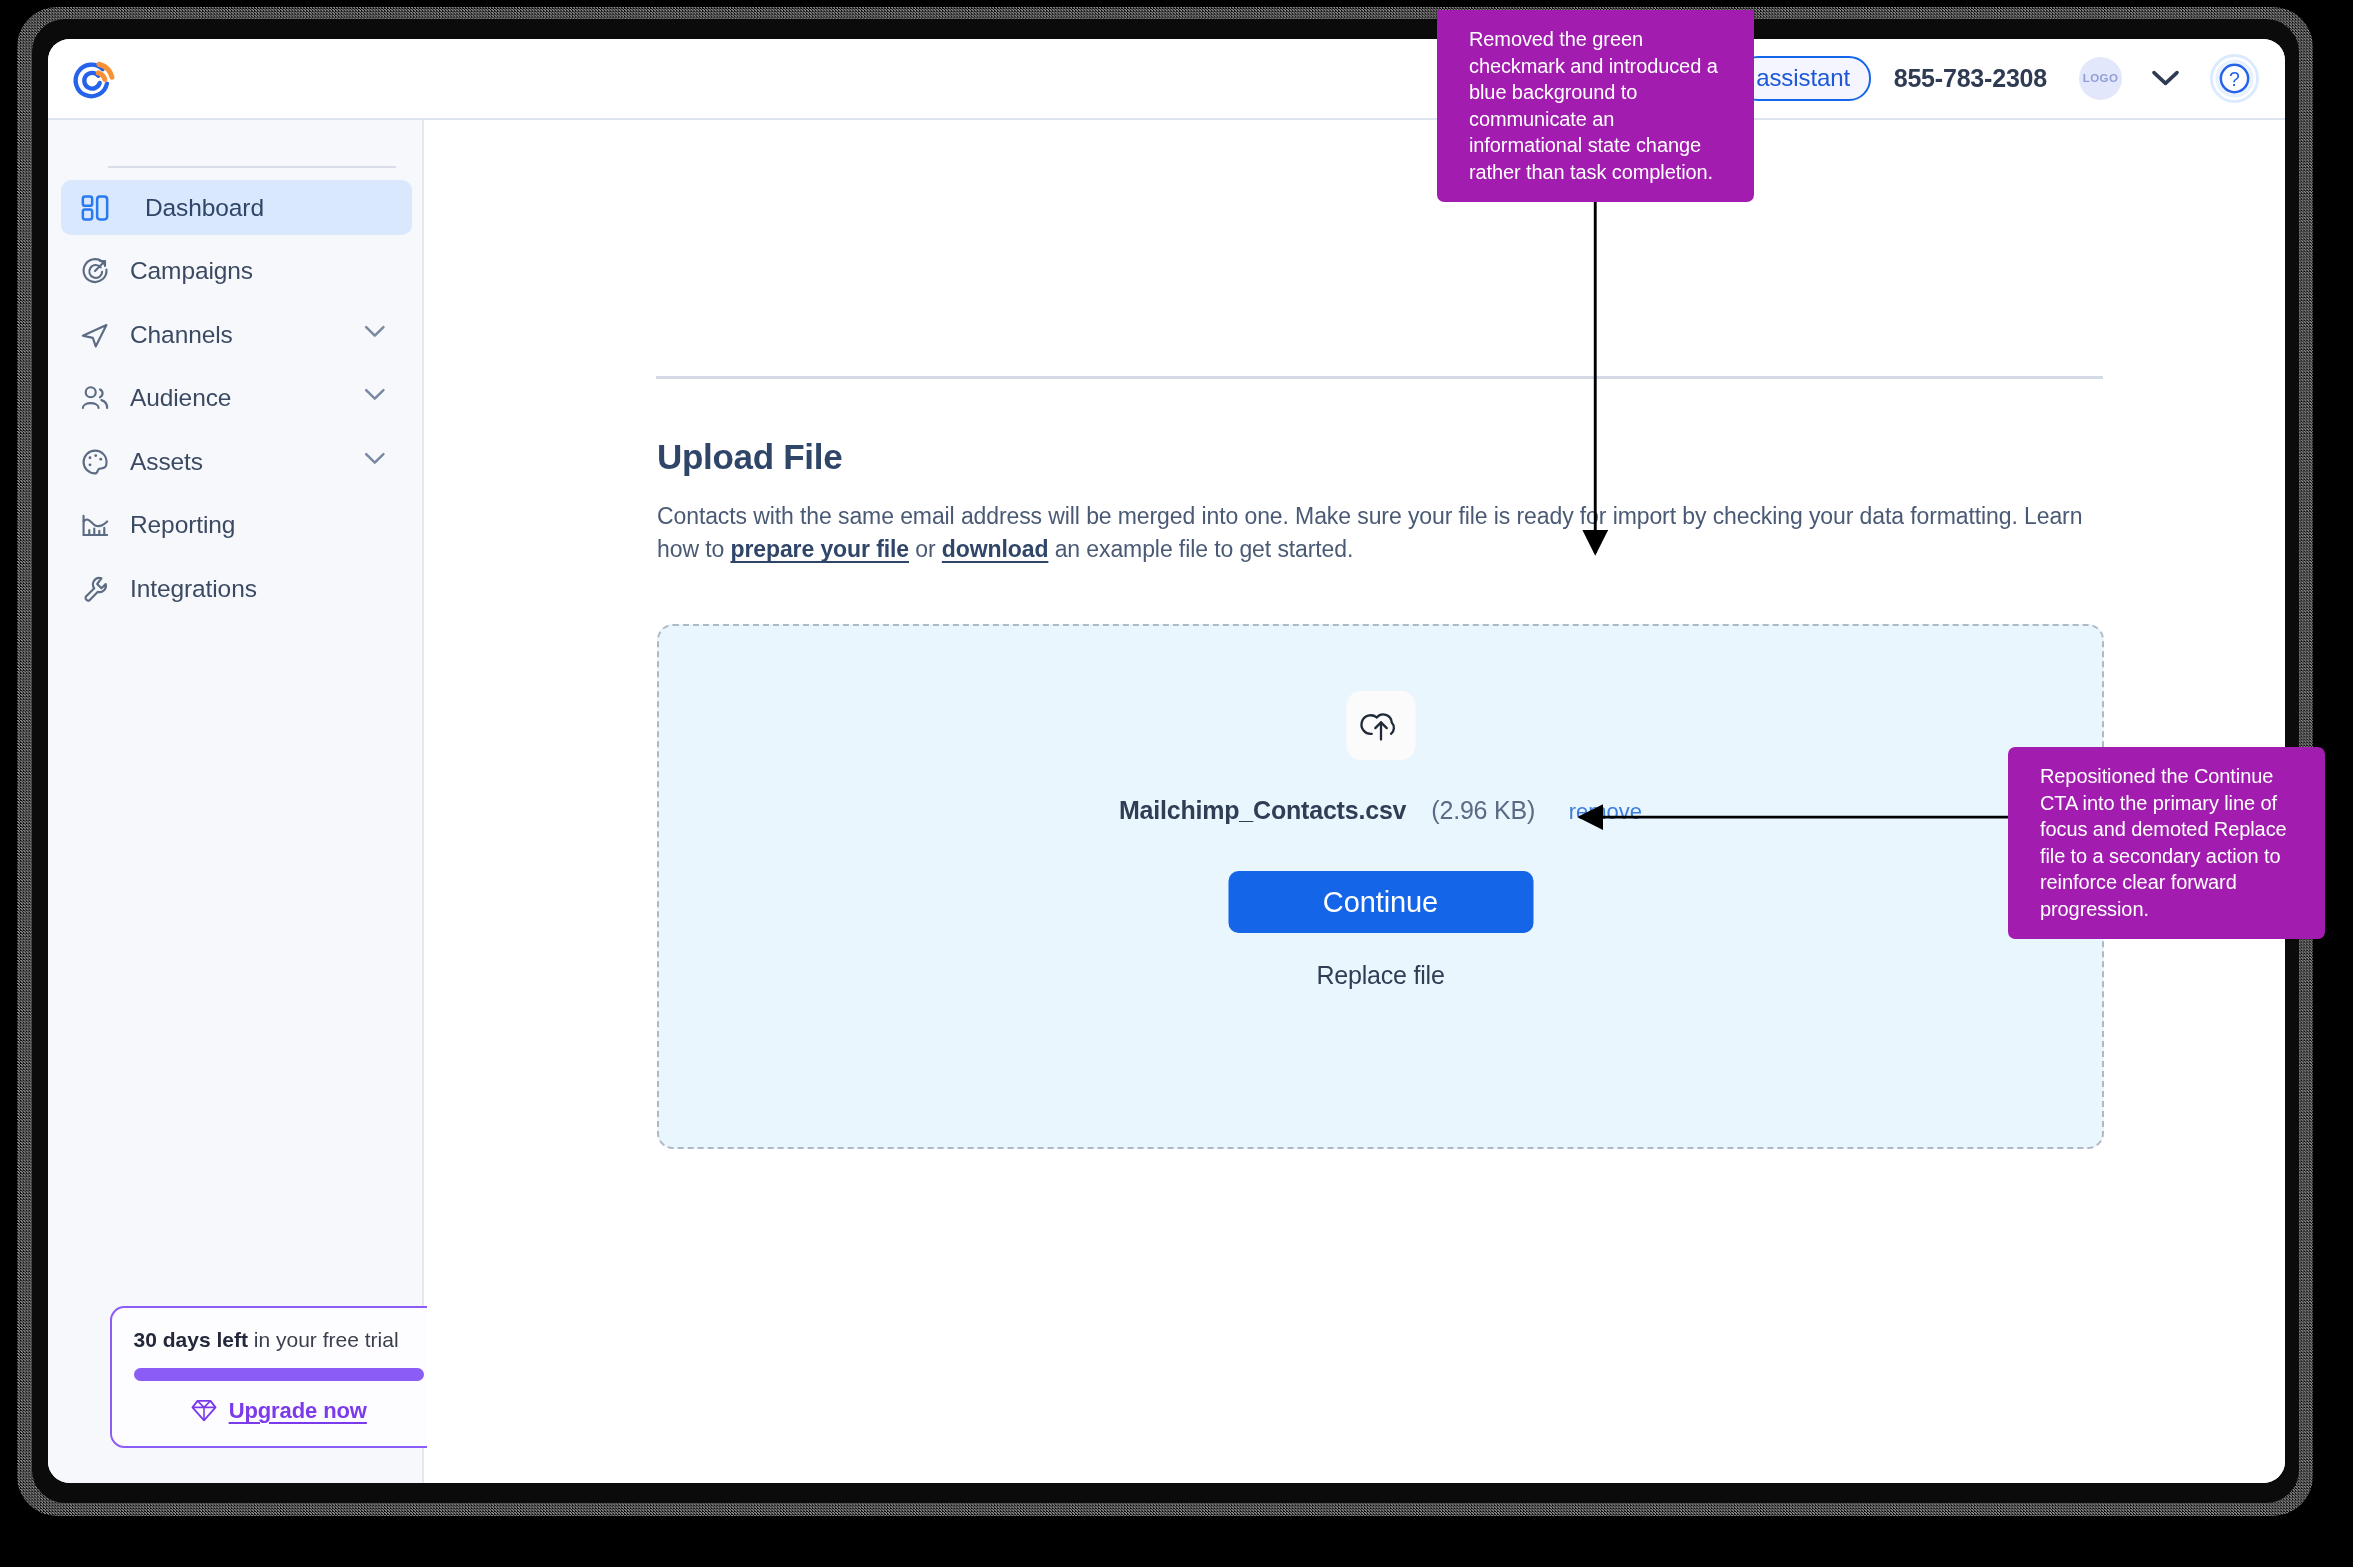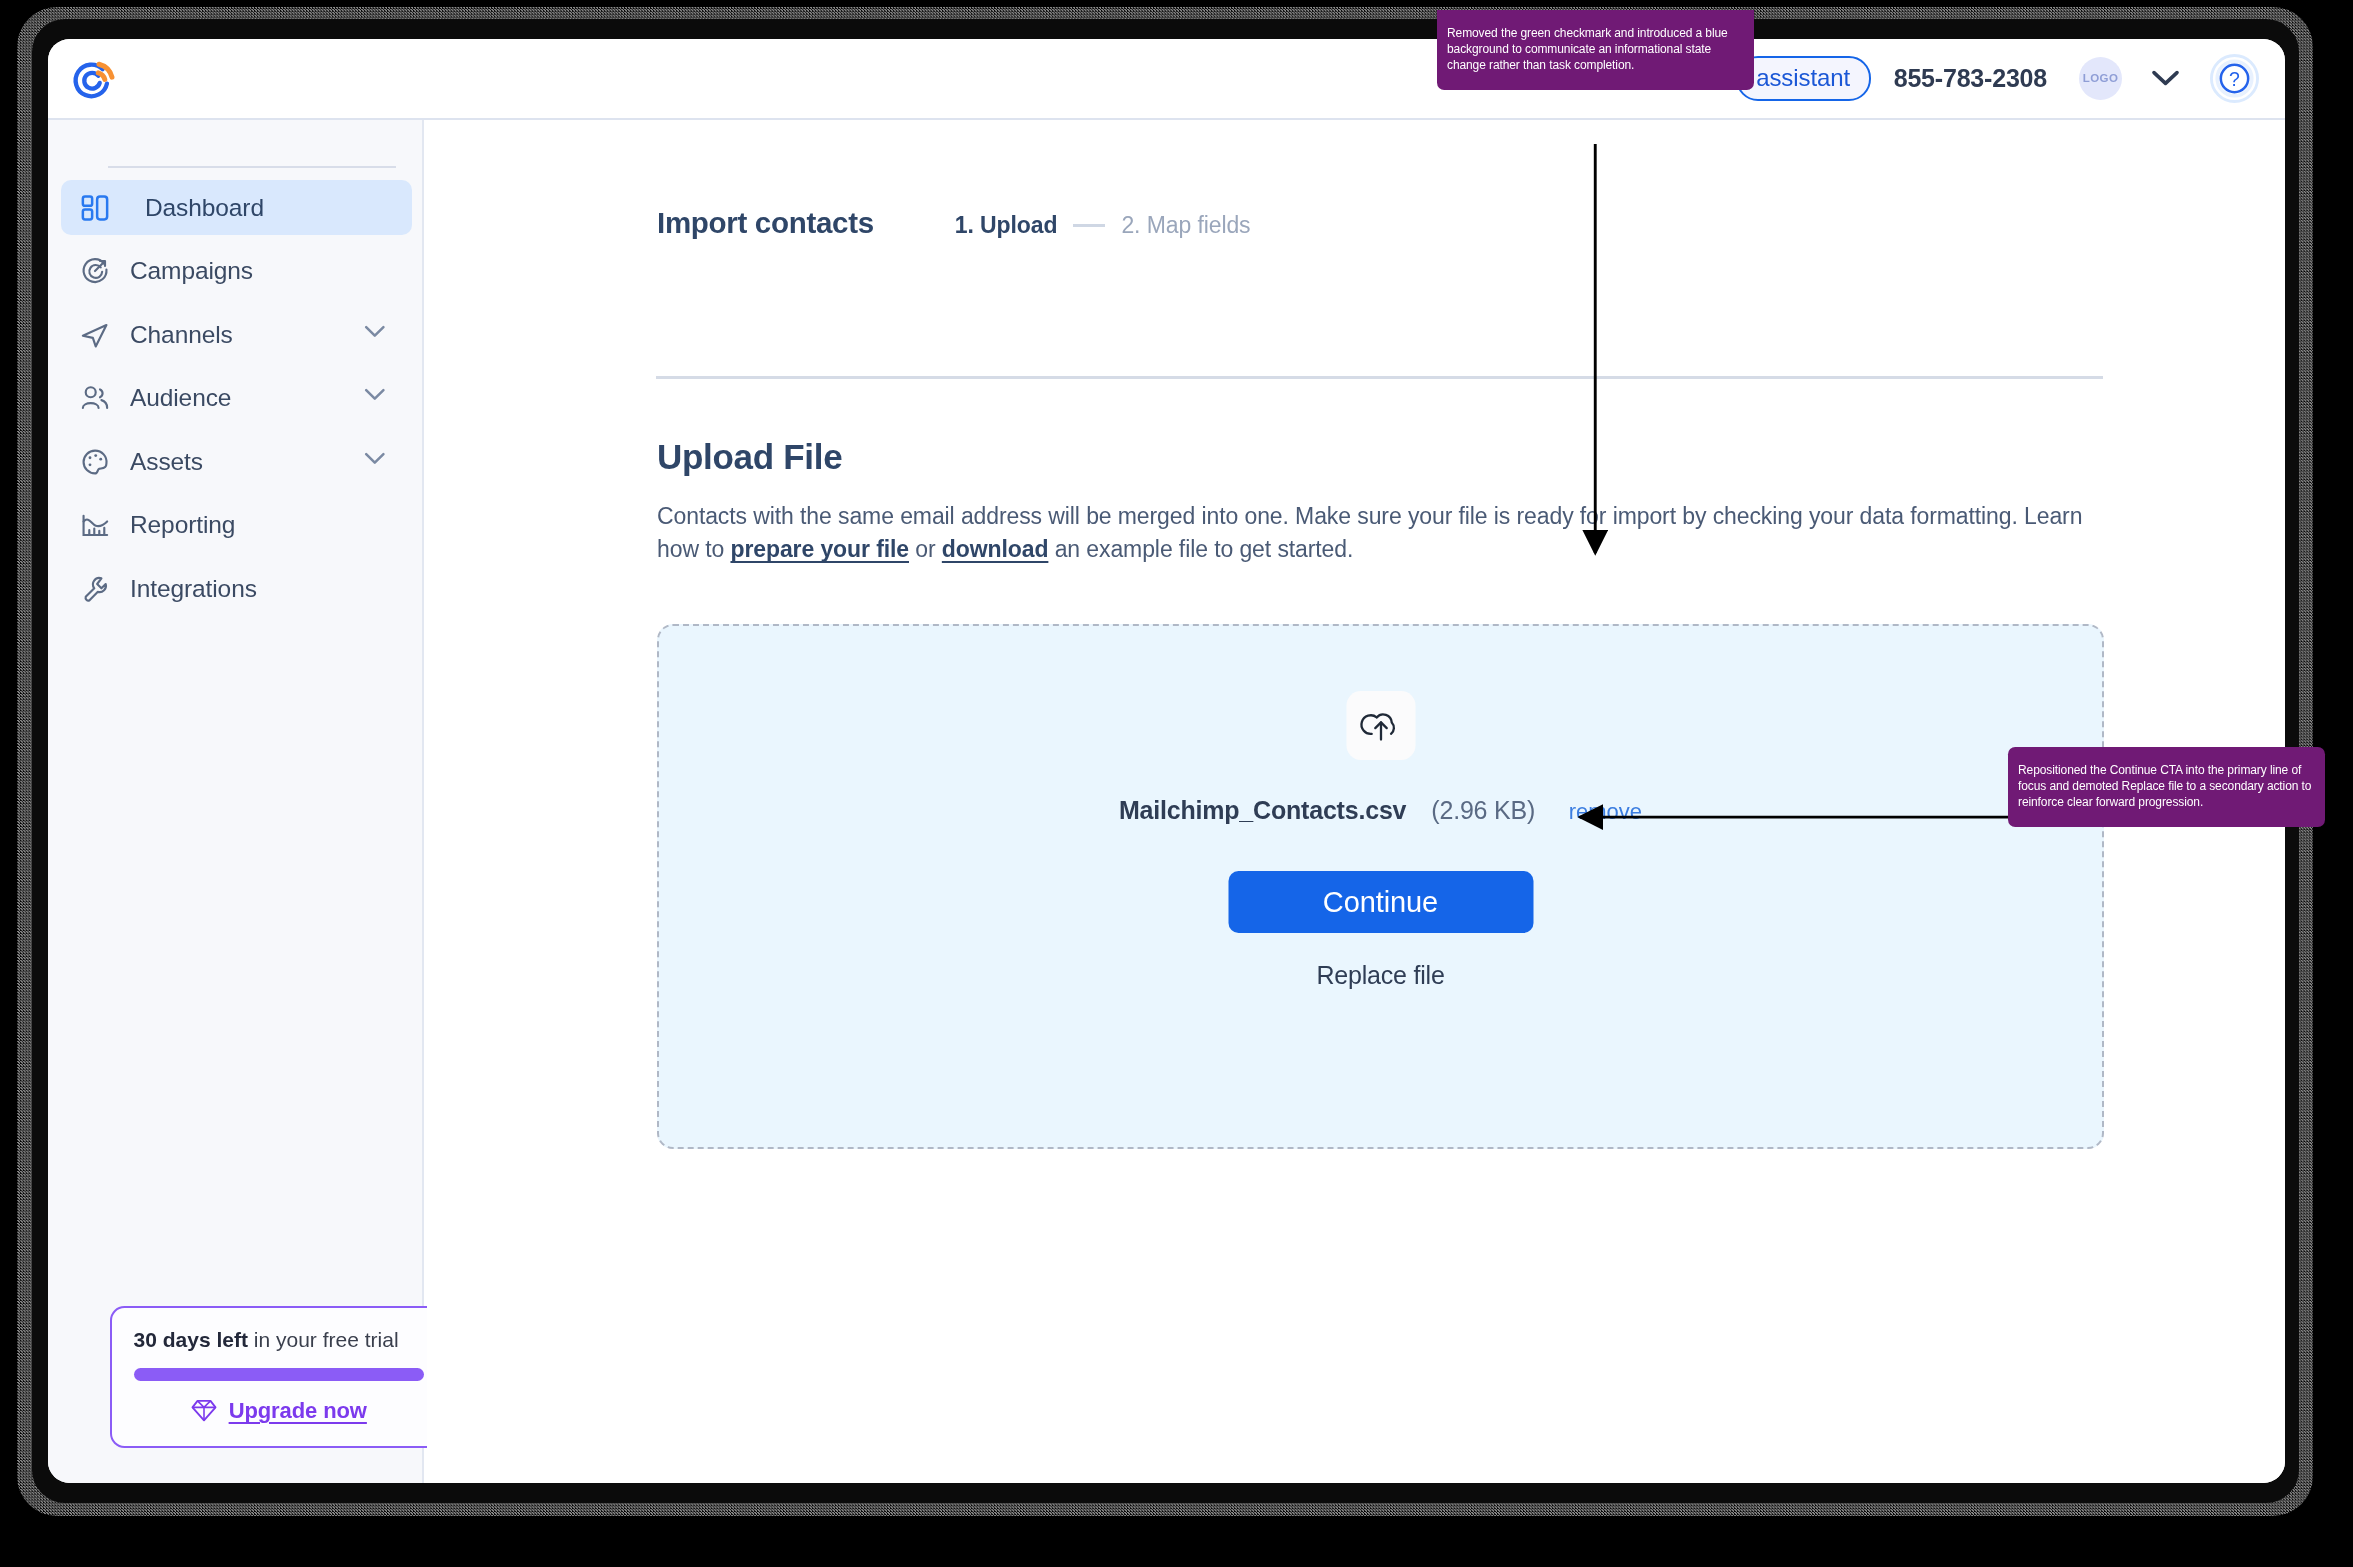--- a/index.html
+++ b/index.html
@@ -338,25 +338,25 @@
     font-size: 25px;
     color: #2f3d55;
     letter-spacing: -0.2px;
     cursor: pointer;
     white-space: nowrap;
   }
 
   
   .annotation {
     position: absolute;
-    background: #701a75;
+    background: #a21caf;
     color: #ffffff;
     border-radius: 7.2px;
-    padding: 16px 10px;
-    font-size: 12px;
+    padding: 16px 32px;
+    font-size: 20px;
     line-height: 1.33;
     letter-spacing: -0.1px;
     z-index: 60;
   }
   #annotation-1 {
     left: 1437px; top: 10px;
     width: 317px;
     border-radius: 0 0 7.2px 7.2px;
   }
   #annotation-2 {
@@ -522,28 +522,20 @@
             <path d="M2 13 L34 13 M9 4 L18 13 L27 4 M18 13 L18 31" fill="none" stroke="#7c3aed" stroke-width="2.2"></path>
           </svg>
         </span>
         <span id="trial-upgrade-label">Upgrade now</span>
       </div>
     </div>
   </div>
 
   <div id="main">
 
-    <div id="content-header">
-      <div id="page-title">Import contacts</div>
-      <div id="steps">
-        <span class="step active">1. Upload</span>
-        <span class="step-sep"></span>
-        <span class="step inactive">2. Map fields</span>
-      </div>
-    </div>
 
     <div id="header-divider"></div>
 
     <div id="section-title">Upload File</div>
 
     <div id="section-desc"><span>Contacts with the same email address will be merged into one. Make sure your file is ready for import by checking your data formatting. Learn how to </span><b>prepare your file</b><span> or </span><b>download</b><span> an example file to get started.</span></div>
 
     <div id="dropzone">
       <div id="upload-icon-box">
         <svg width="43" height="42" viewBox="0 0 60 58">

